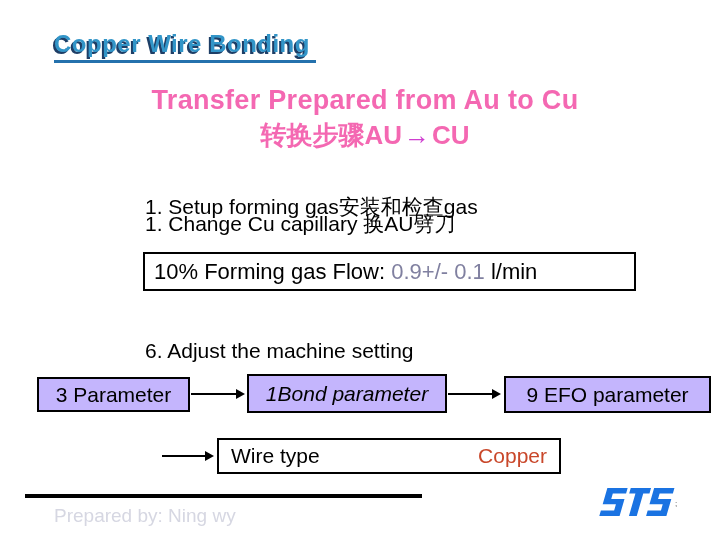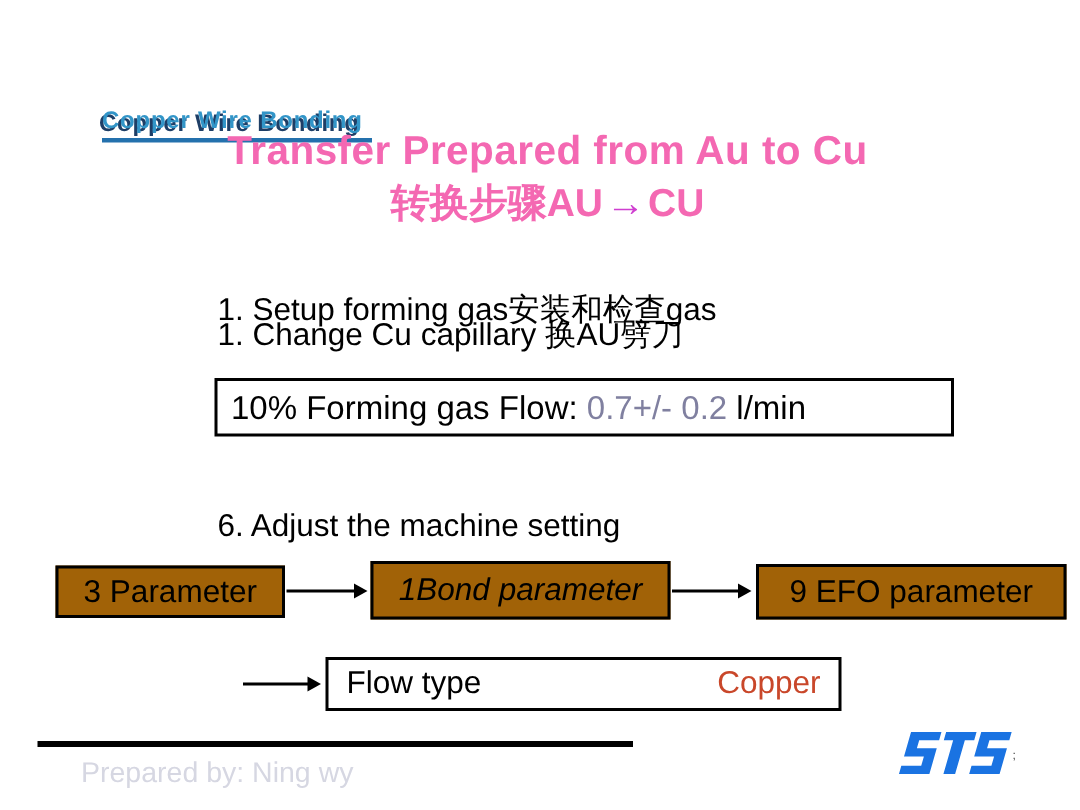--- a/index.html
+++ b/index.html
@@ -2,26 +2,26 @@
 <html style="--title_blue: #3295c8; --title_shadow: #1e3e66; --title_underline: #2471ad; --pink: #f468b2; --magenta: #cf3fd0; --slate_value: #8080a0; --copper: #c9472a; --pale_gray: #d6d7e2; --logo_blue: #1a73e2;"><head>
 <meta charset="utf-8">
 <style>
   html,body{margin:0;padding:0;}
   .slide{
     position:relative;width:720px;height:540px;background:#ffffff;overflow:hidden;
     font-family:"Liberation Sans","DejaVu Sans",sans-serif;color:#000;
   }
   
   .title{
-    position:absolute;left:68px;top:30px;
-    font-size:16px;font-weight:bold;letter-spacing:0.5px;
+    position:absolute;left:54px;top:30px;
+    font-size:24px;font-weight:bold;letter-spacing:0.5px;
     color:var(--title_blue);
     text-shadow:-2px 2px 0 var(--title_shadow);
     border-bottom:3px solid var(--title_underline);
-    padding-bottom:2px;padding-right:6px;margin-top:42px;
+    padding-bottom:2px;padding-right:6px;
   }
   
   .heading{position:absolute;left:80px;top:84px;width:570px;text-align:center;
     color:var(--pink);font-weight:bold;}
   .heading .line1{font-size:27px;line-height:32px;letter-spacing:0.3px;}
   .heading .line2{font-size:26px;line-height:38px;}
   .heading .arrow-glyph{color:var(--magenta);font-weight:bold;padding:0 2px;}
   
   .step{position:absolute;left:145px;font-size:21px;line-height:26px;}
   .step1{top:166px;margin-top:45px;}
@@ -29,21 +29,21 @@
   .step3{top:338px;}
   
   .gasbox{
     position:absolute;left:143px;top:252px;width:480px;height:35px;
     border:2px solid #000;font-size:22px;line-height:35px;padding-left:9px;
     background:#fff;white-space:pre;
   }
   .gasbox .value{color:var(--slate_value);}
   
   .fbox{
-    position:absolute;border:2px solid #000;background:#a16207;
+    position:absolute;border:2px solid #000;background:#c4b5fd;
     font-size:21px;text-align:right;display:flex;align-items:center;justify-content:center;
   }
   .fbox1{left:37px;top:377px;width:149px;height:31px;}
   .fbox2{left:247px;top:374px;width:196px;height:35px;font-style:italic;}
   .fbox3{left:504px;top:376px;width:203px;height:33px;}
   
   .harrow{position:absolute;height:2px;background:#000;}
   .harrow::after{
     content:"";position:absolute;right:-8px;top:-4px;
     border-left:9px solid #000;border-top:5px solid transparent;border-bottom:5px solid transparent;
@@ -73,33 +73,33 @@
   <div class="title">Copper Wire Bonding</div>
 
   <div class="heading">
     <div class="line1">Transfer Prepared from Au to Cu</div>
     <div class="line2"><span>转换步骤AU</span><span class="arrow-glyph">→</span><span>CU</span></div>
   </div>
 
   <div class="step step1">1. Change Cu capillary 换AU劈刀</div>
   <div class="step step2">1. Setup forming gas安装和检查gas</div>
 
-  <div class="gasbox"><span>10% Forming gas Flow: </span><span class="value">0.7+/- 0.2</span><span> l/min</span></div>
+  <div class="gasbox"><span>10% Forming gas Flow: </span><span class="value">0.9+/- 0.1</span><span> l/min</span></div>
 
   <div class="step step3">6. Adjust the machine setting</div>
 
   <div class="fbox fbox1">3 Parameter</div>
   <div class="harrow arrow1"></div>
   <div class="fbox fbox2">1Bond parameter</div>
   <div class="harrow arrow2"></div>
   <div class="fbox fbox3">9 EFO parameter</div>
 
   <div class="harrow arrow3"></div>
   <div class="wirebox">
-    <span>Flow type</span>
+    <span>Wire type</span>
     <span class="copper">Copper</span>
   </div>
 
   <div class="footer-rule"></div>
   <div class="prepared">Prepared by: Ning wy</div>
 
   <svg class="logo" width="78" height="42" viewBox="0 0 100 42" role="img" aria-label="STS">
     <g transform="translate(12,3) skewX(-16)" fill="var(--logo_blue)">
       <path d="M0 0 H26 V7 H9 V14 H26 V36 H0 V29 H17 V21 H0 Z"></path>
       <path d="M30 0 H56 V7 H48 V36 H38 V7 H30 Z"></path>

